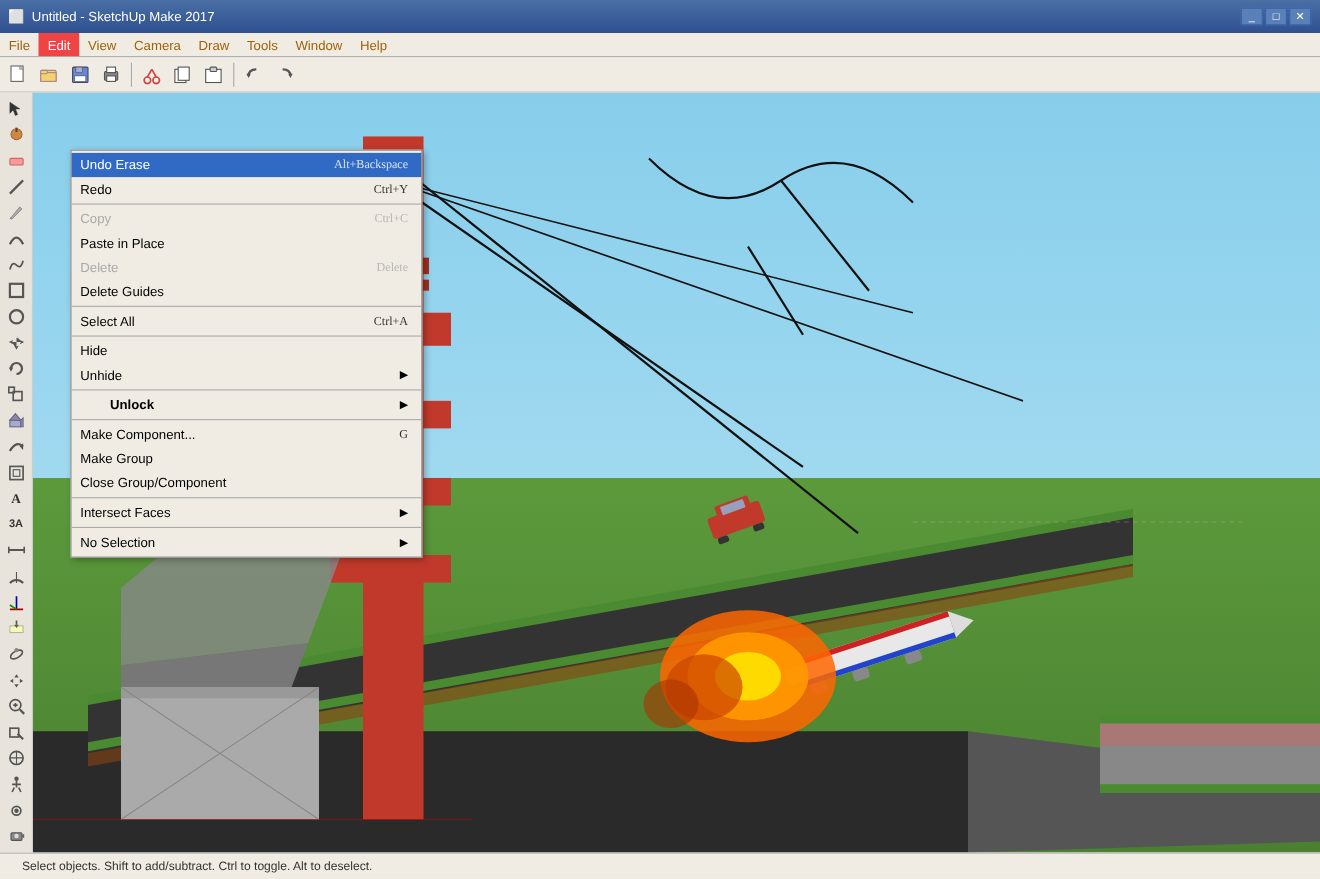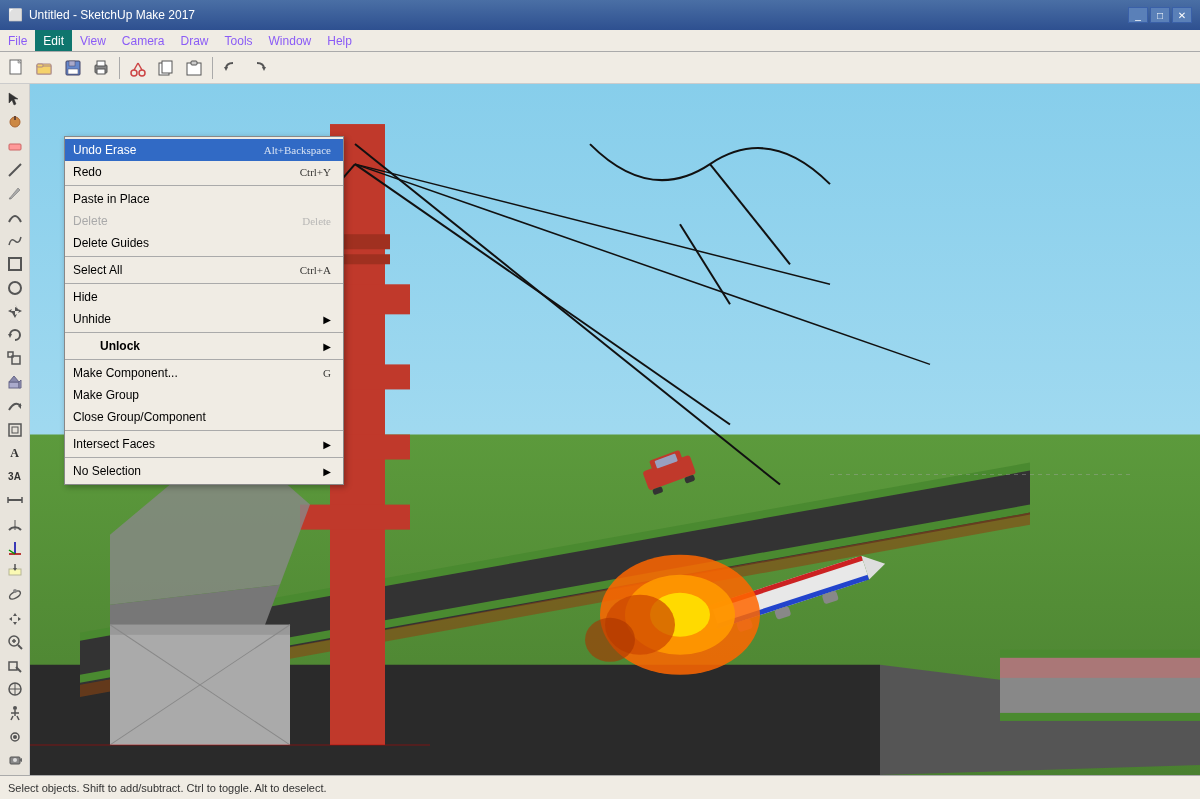--- a/index.html
+++ b/index.html
@@ -26,24 +26,24 @@
       display: flex;
       align-items: stretch;
       border-bottom: 1px solid #aaa;
     }
     .menu-item {
       padding: 0 8px;
       display: flex;
       align-items: center;
       cursor: pointer;
       font-size: 12px;
-      color: #8b5cf6;
+      color: #a16207;
       position: relative;
     }
-    .menu-item.active { background: #0f766e; color: white; }
+    .menu-item.active { background: #ef4444; color: white; }
 
     
     #toolbar {
       height: 32px;
       background: #f0ece4;
       border-bottom: 1px solid #ccc;
       display: flex;
       align-items: center;
       padding: 0 4px;
       gap: 2px;
@@ -93,31 +93,31 @@
       overflow: hidden;
     }
 
     
     #statusbar {
       height: 24px;
       background: #f0ece4;
       border-top: 1px solid #aaa;
       display: flex;
       align-items: center;
-      padding: 0 8px;
+      padding: 0 20px;
       font-size: 11px;
       color: #333;
     }
 
     
     #edit-dropdown {
       position: absolute;
       top: 52px;
       left: 34px;
-      width: 280px;
+      width: 320px;
       background: #f0ece4;
       border: 1px solid #888;
       box-shadow: 2px 2px 6px rgba(0,0,0,0.3);
       z-index: 1000;
       padding: 2px 0;
     }
     .dd-item {
       display: flex;
       align-items: center;
       padding: 3px 12px 3px 8px;
@@ -509,20 +509,24 @@
 
       <div class="dd-item highlighted">
         <span class="dd-item-label">Undo Erase</span>
         <span class="dd-shortcut">Alt+Backspace</span>
       </div>
       <div class="dd-item">
         <span class="dd-item-label">Redo</span>
         <span class="dd-shortcut">Ctrl+Y</span>
       </div>
       <div class="dd-sep"></div>
+      <div class="dd-item disabled">
+        <span class="dd-item-label">Copy</span>
+        <span class="dd-shortcut">Ctrl+C</span>
+      </div>
       <div class="dd-item">
         <span class="dd-item-label">Paste in Place</span>
         <span class="dd-shortcut"></span>
       </div>
       <div class="dd-item disabled">
         <span class="dd-item-label">Delete</span>
         <span class="dd-shortcut">Delete</span>
       </div>
       <div class="dd-item">
         <span class="dd-item-label">Delete Guides</span>

